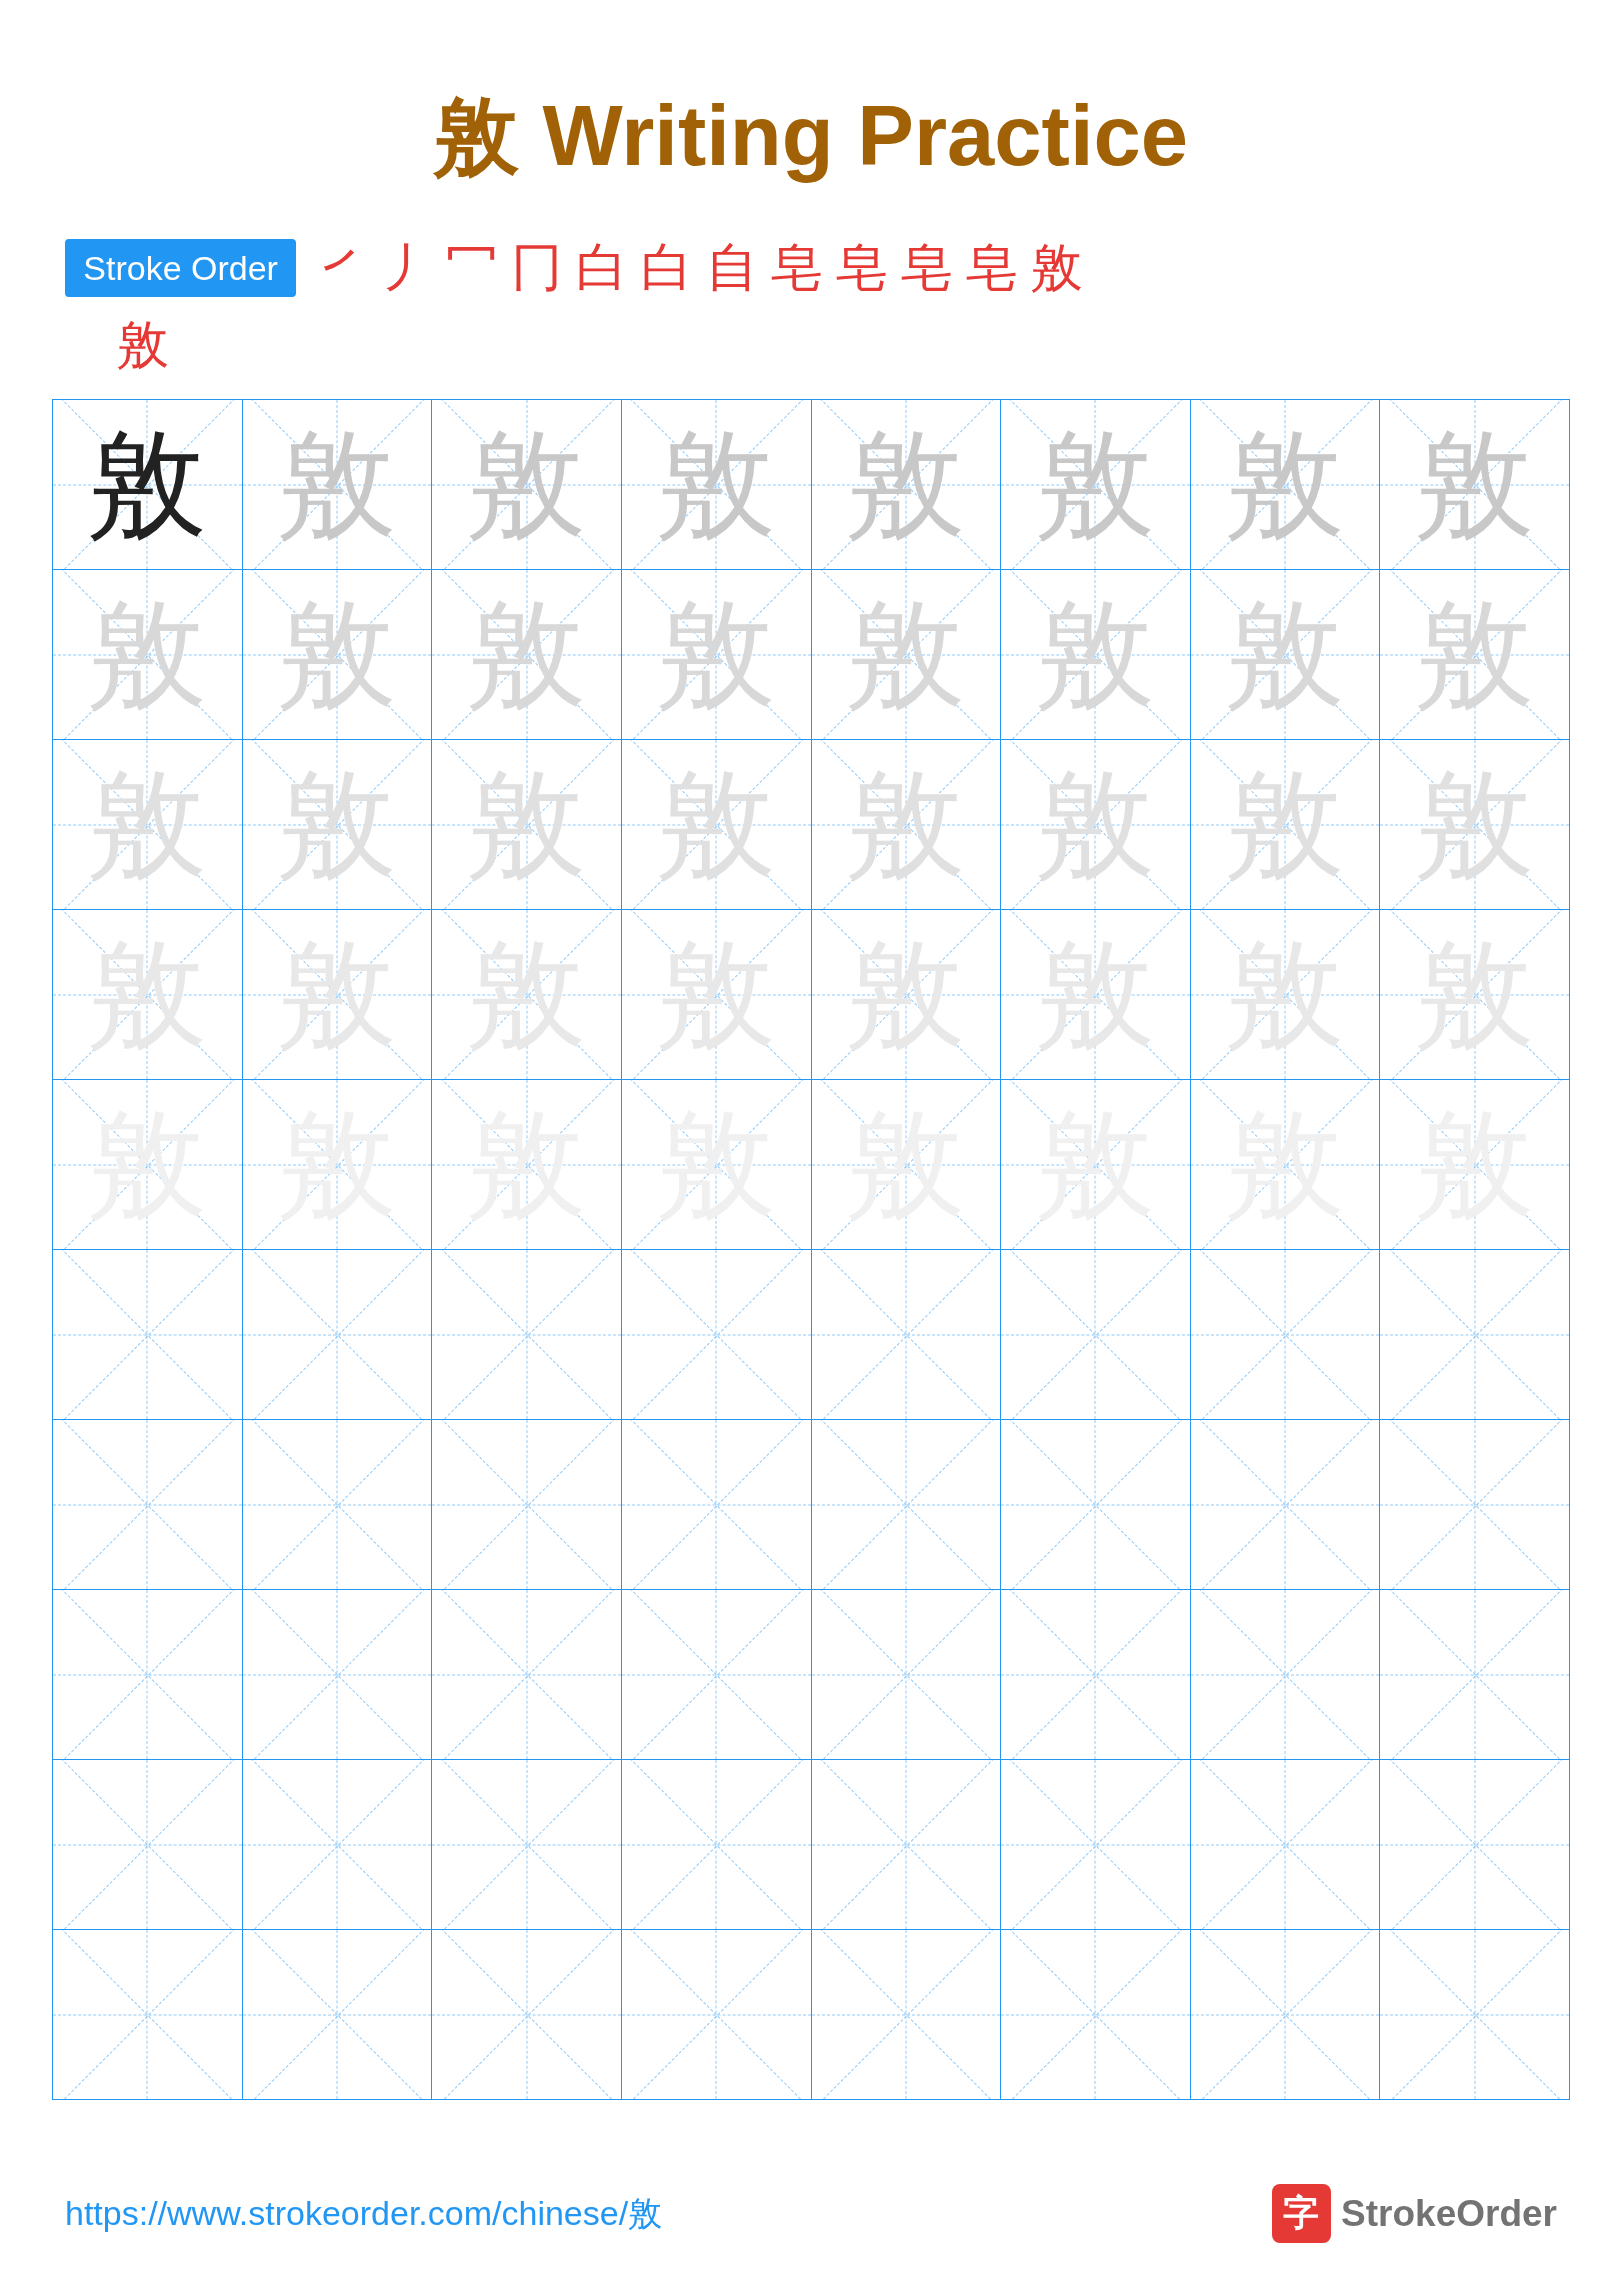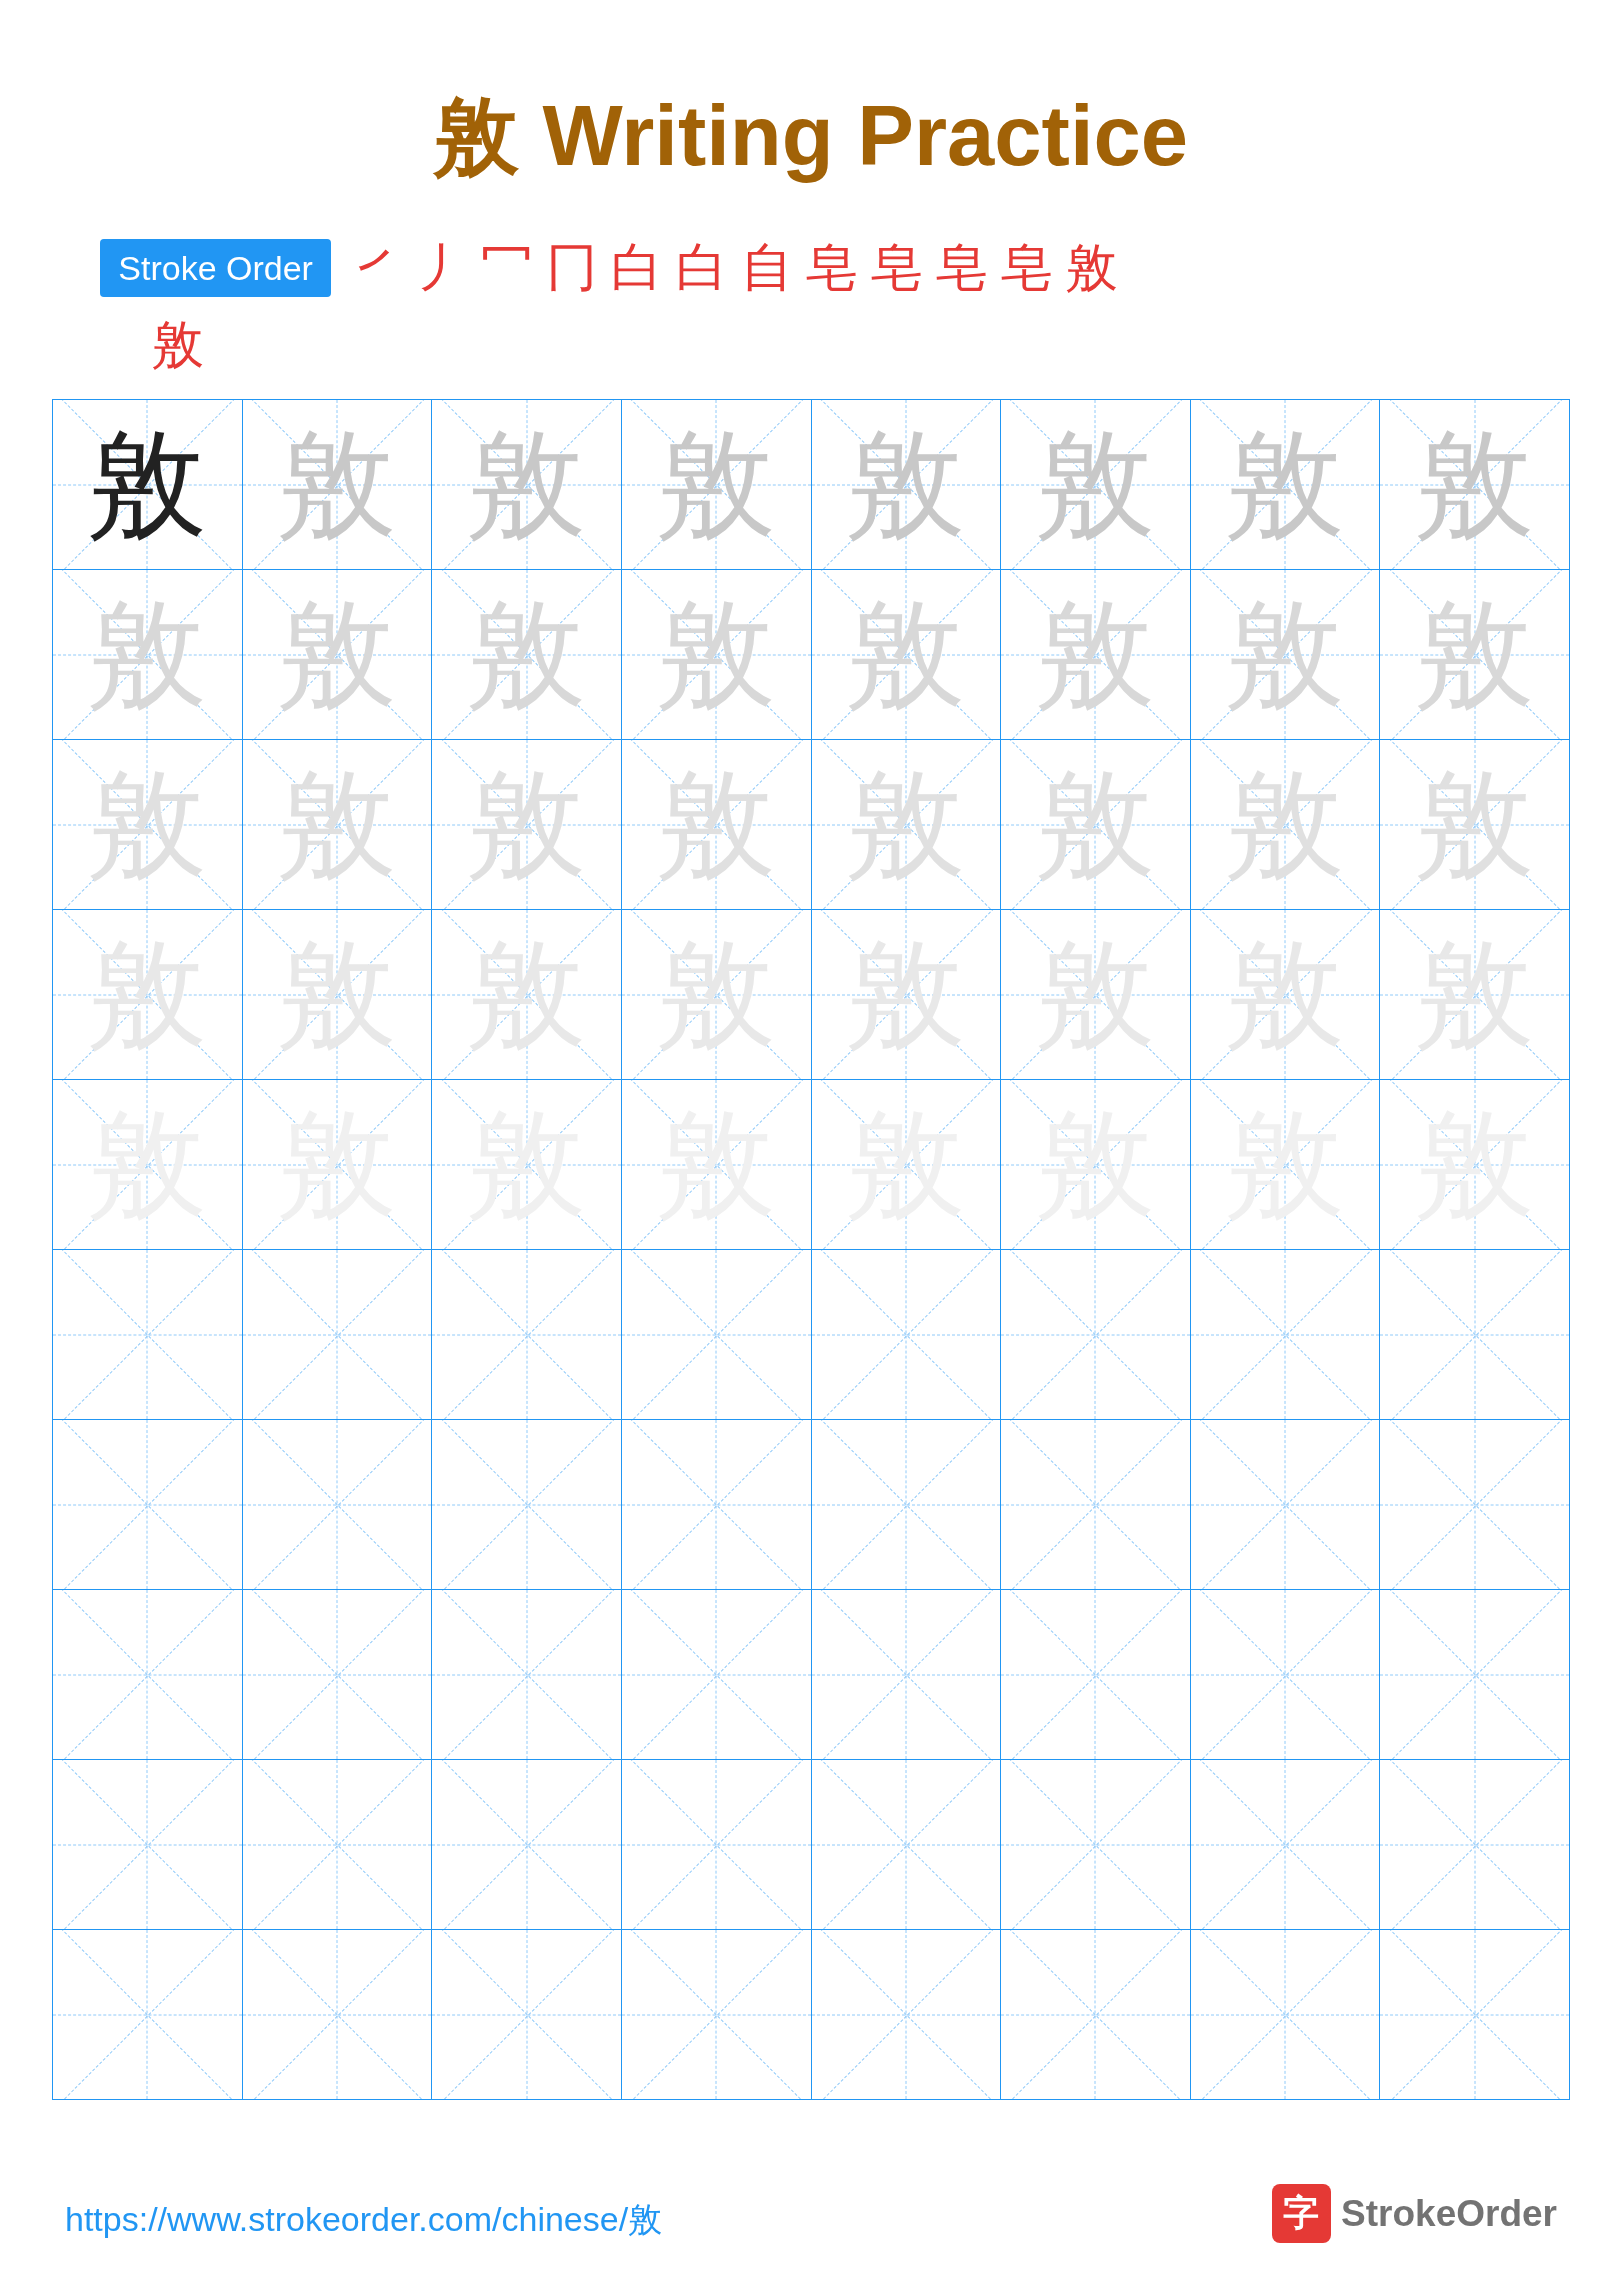--- a/index.html
+++ b/index.html
@@ -17,21 +17,21 @@
       text-align: center;
       padding-top: 79px;
       padding-bottom: 39px;
       font-size: 85px;
       font-weight: bold;
       color: #a16207;
       font-family: Arial, sans-serif;
     }
 
     .stroke-order-section {
-      padding: 0 100px;
+      padding: 0 65px;
       margin-bottom: 19.6px;
     }
 
     .stroke-order-row {
       display: flex;
       align-items: center;
       gap: 19.6px;
       flex-wrap: wrap;
       margin-bottom: 6.5px;
     }
@@ -178,21 +178,21 @@
       color: #f0f0f0;
     }
 
     
     .footer {
       position: absolute;
       bottom: 52px;
       left: 0;
       right: 0;
       display: flex;
-      align-items: flex-end;
+      align-items: center;
       justify-content: space-between;
       padding: 0 65px;
     }
 
     .footer-url {
       color: #2196F3;
       font-size: 34px;
       font-family: Arial, sans-serif;
     }
 

